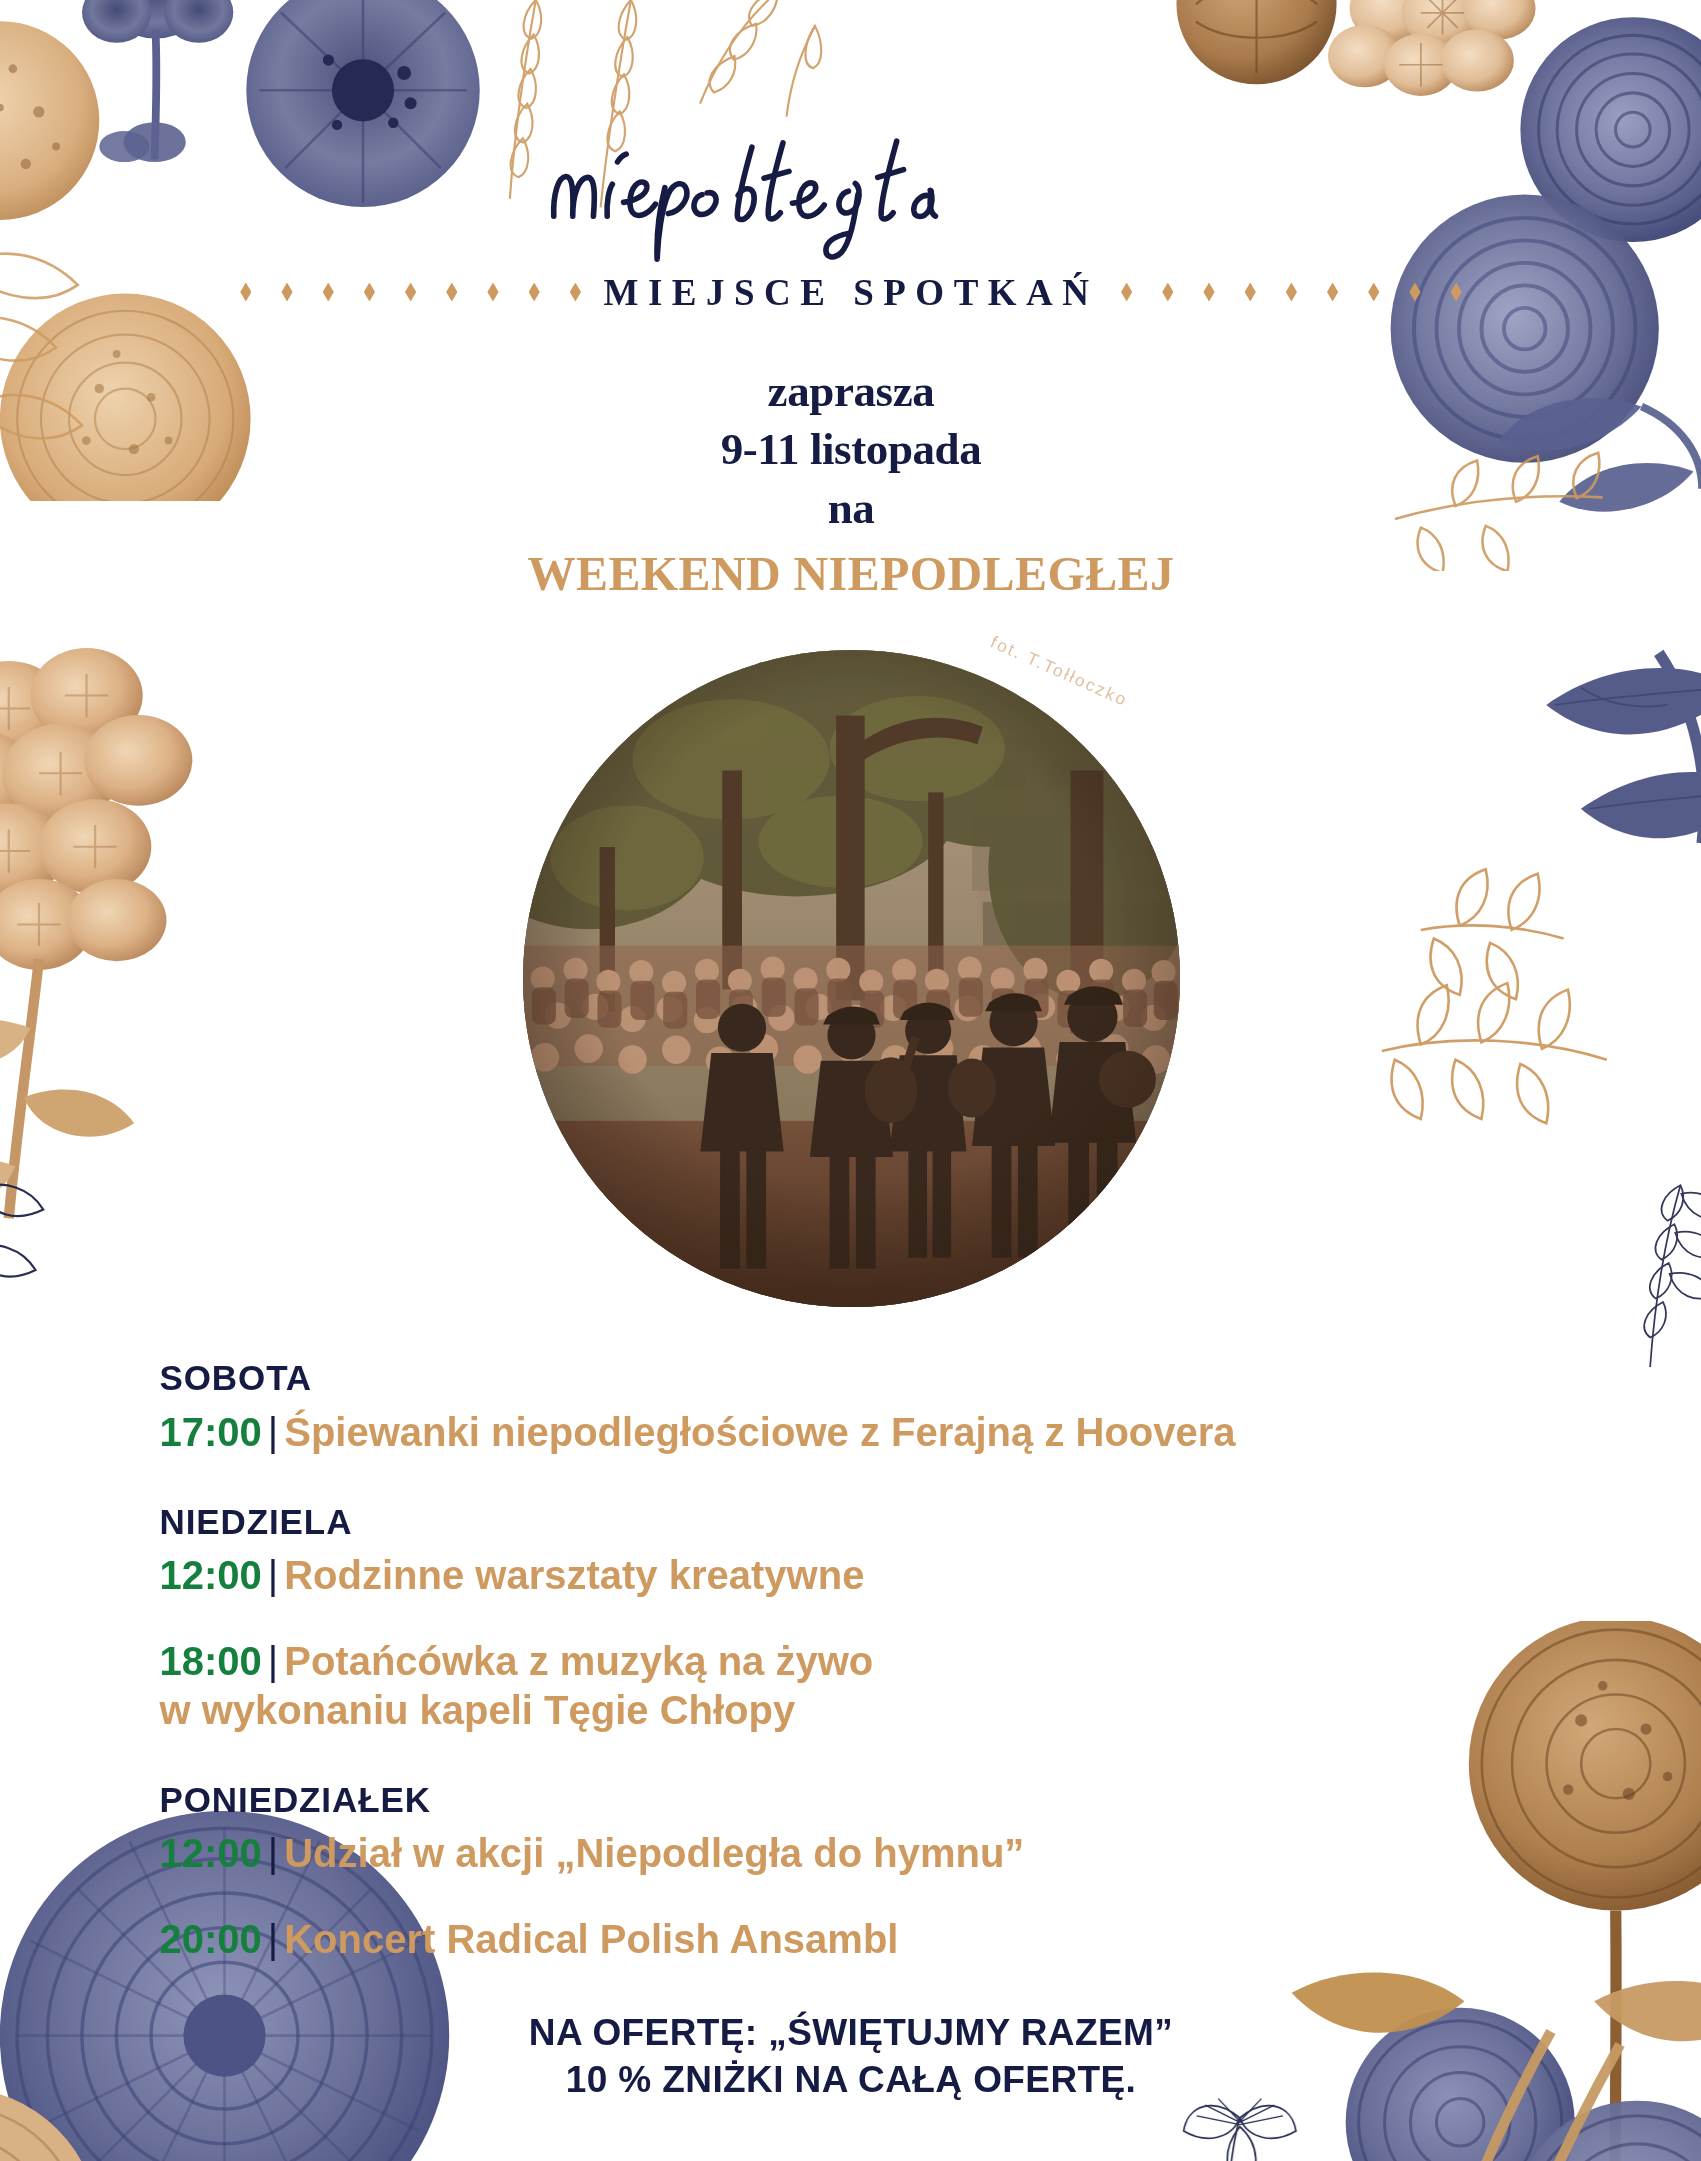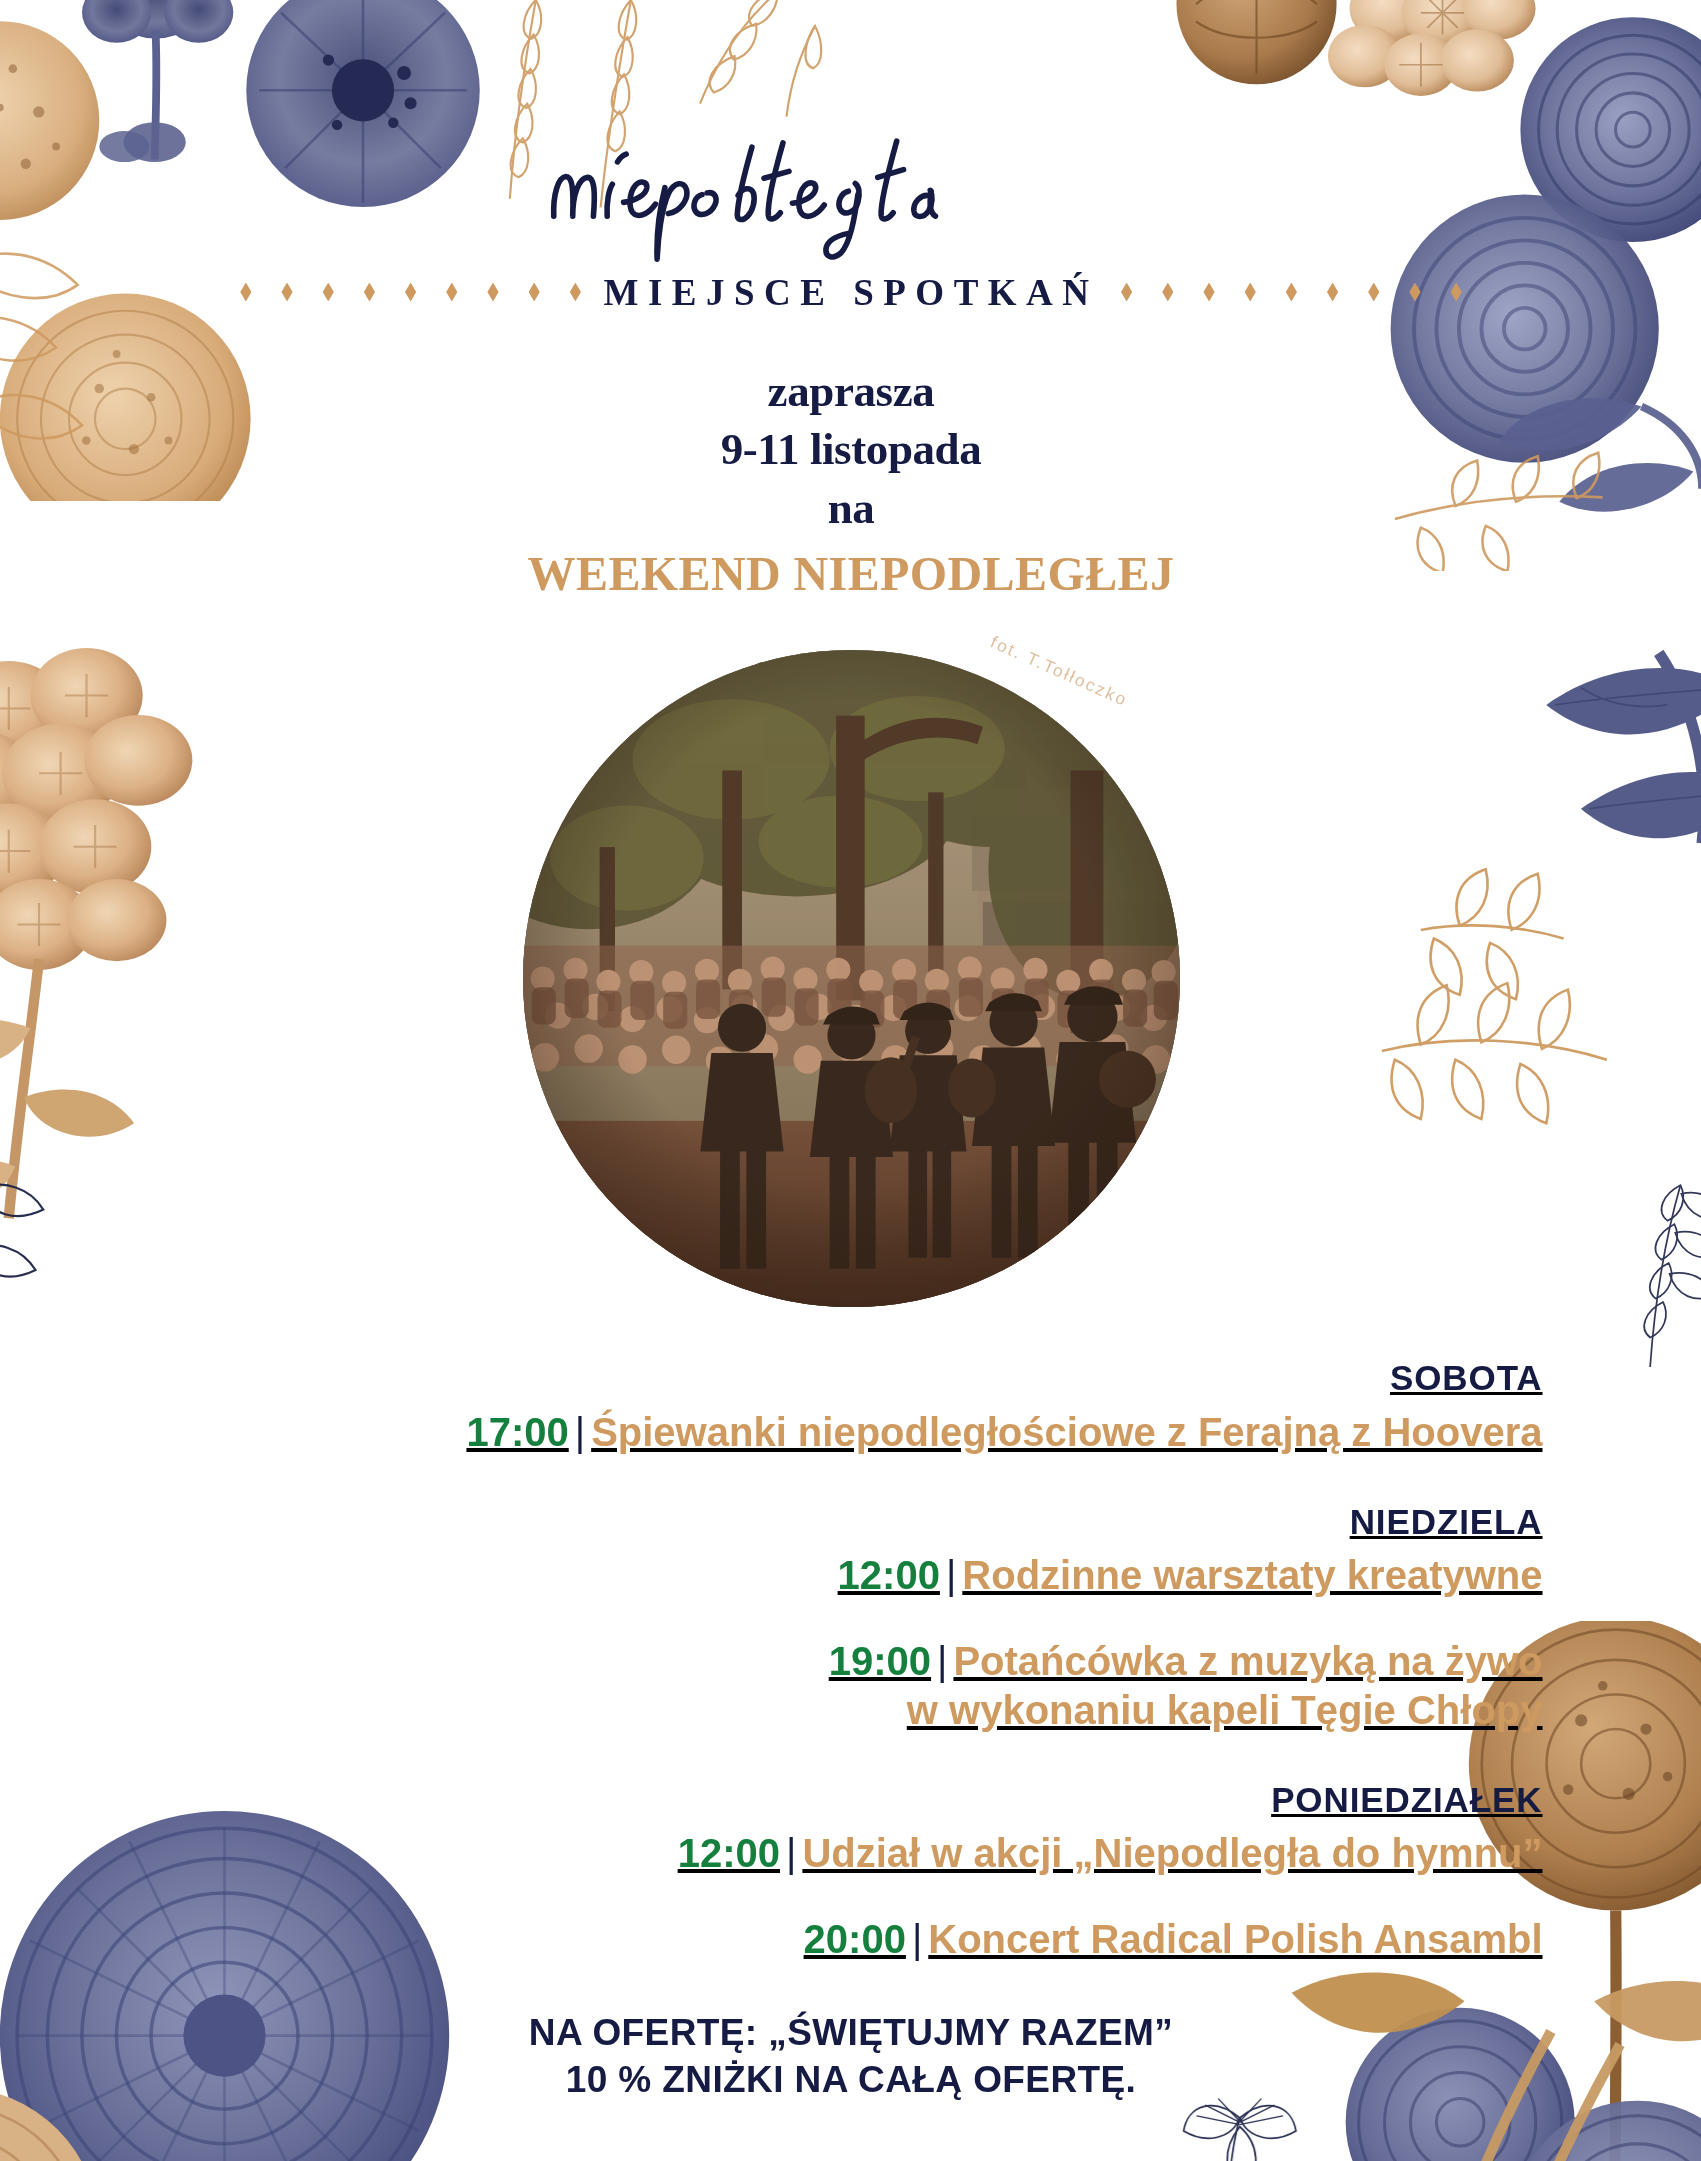--- a/index.html
+++ b/index.html
@@ -65,21 +65,21 @@
   }
   .photo svg{position:absolute;inset:0;width:100%;height:100%;}
   .photo-credit{
     position:absolute;right:48px;top:42px;
     color:#d9b48e;font-size:17.3px;letter-spacing:2.2px;
     transform:rotate(24deg);transform-origin:right top;white-space:nowrap;
     font-family:"Liberation Sans", sans-serif;opacity:.85;
   }
 
   
-  .schedule{margin-top:51px;text-align:right;width:1383px;text-decoration:underline;}
+  .schedule{margin-top:51px;text-align:left;width:1383px;}
   .day{
     font-size:35px;font-weight:700;color:#161B43;letter-spacing:0.9px;
     margin-bottom:9.5px;
   }
   .ev{
     font-size:40px;font-weight:700;line-height:1.22;color:#CE9A5F;
     white-space:nowrap;
   }
   .ev .t{color:#15803d;}
   .ev .bar{color:#161B43;font-weight:500;padding:0 6px;}
@@ -841,21 +841,21 @@
 
       <div class="gap-lg"></div>
 
       <div>
         <div class="day">NIEDZIELA</div>
         <div class="ev">
           <span class="t">12:00</span><span class="bar">|</span><span>Rodzinne warsztaty kreatywne</span>
         </div>
         <div class="gap-md"></div>
         <div class="ev">
-          <span class="t">19:00</span><span class="bar">|</span><span>Potańcówka z muzyką na żywo</span>
+          <span class="t">18:00</span><span class="bar">|</span><span>Potańcówka z muzyką na żywo</span>
           <span class="cont">w wykonaniu kapeli Tęgie Chłopy</span>
         </div>
       </div>
 
       <div class="gap-lg"></div>
 
       <div>
         <div class="day">PONIEDZIAŁEK</div>
         <div class="ev">
           <span class="t">12:00</span><span class="bar">|</span><span>Udział w akcji „Niepodległa do hymnu”</span>

